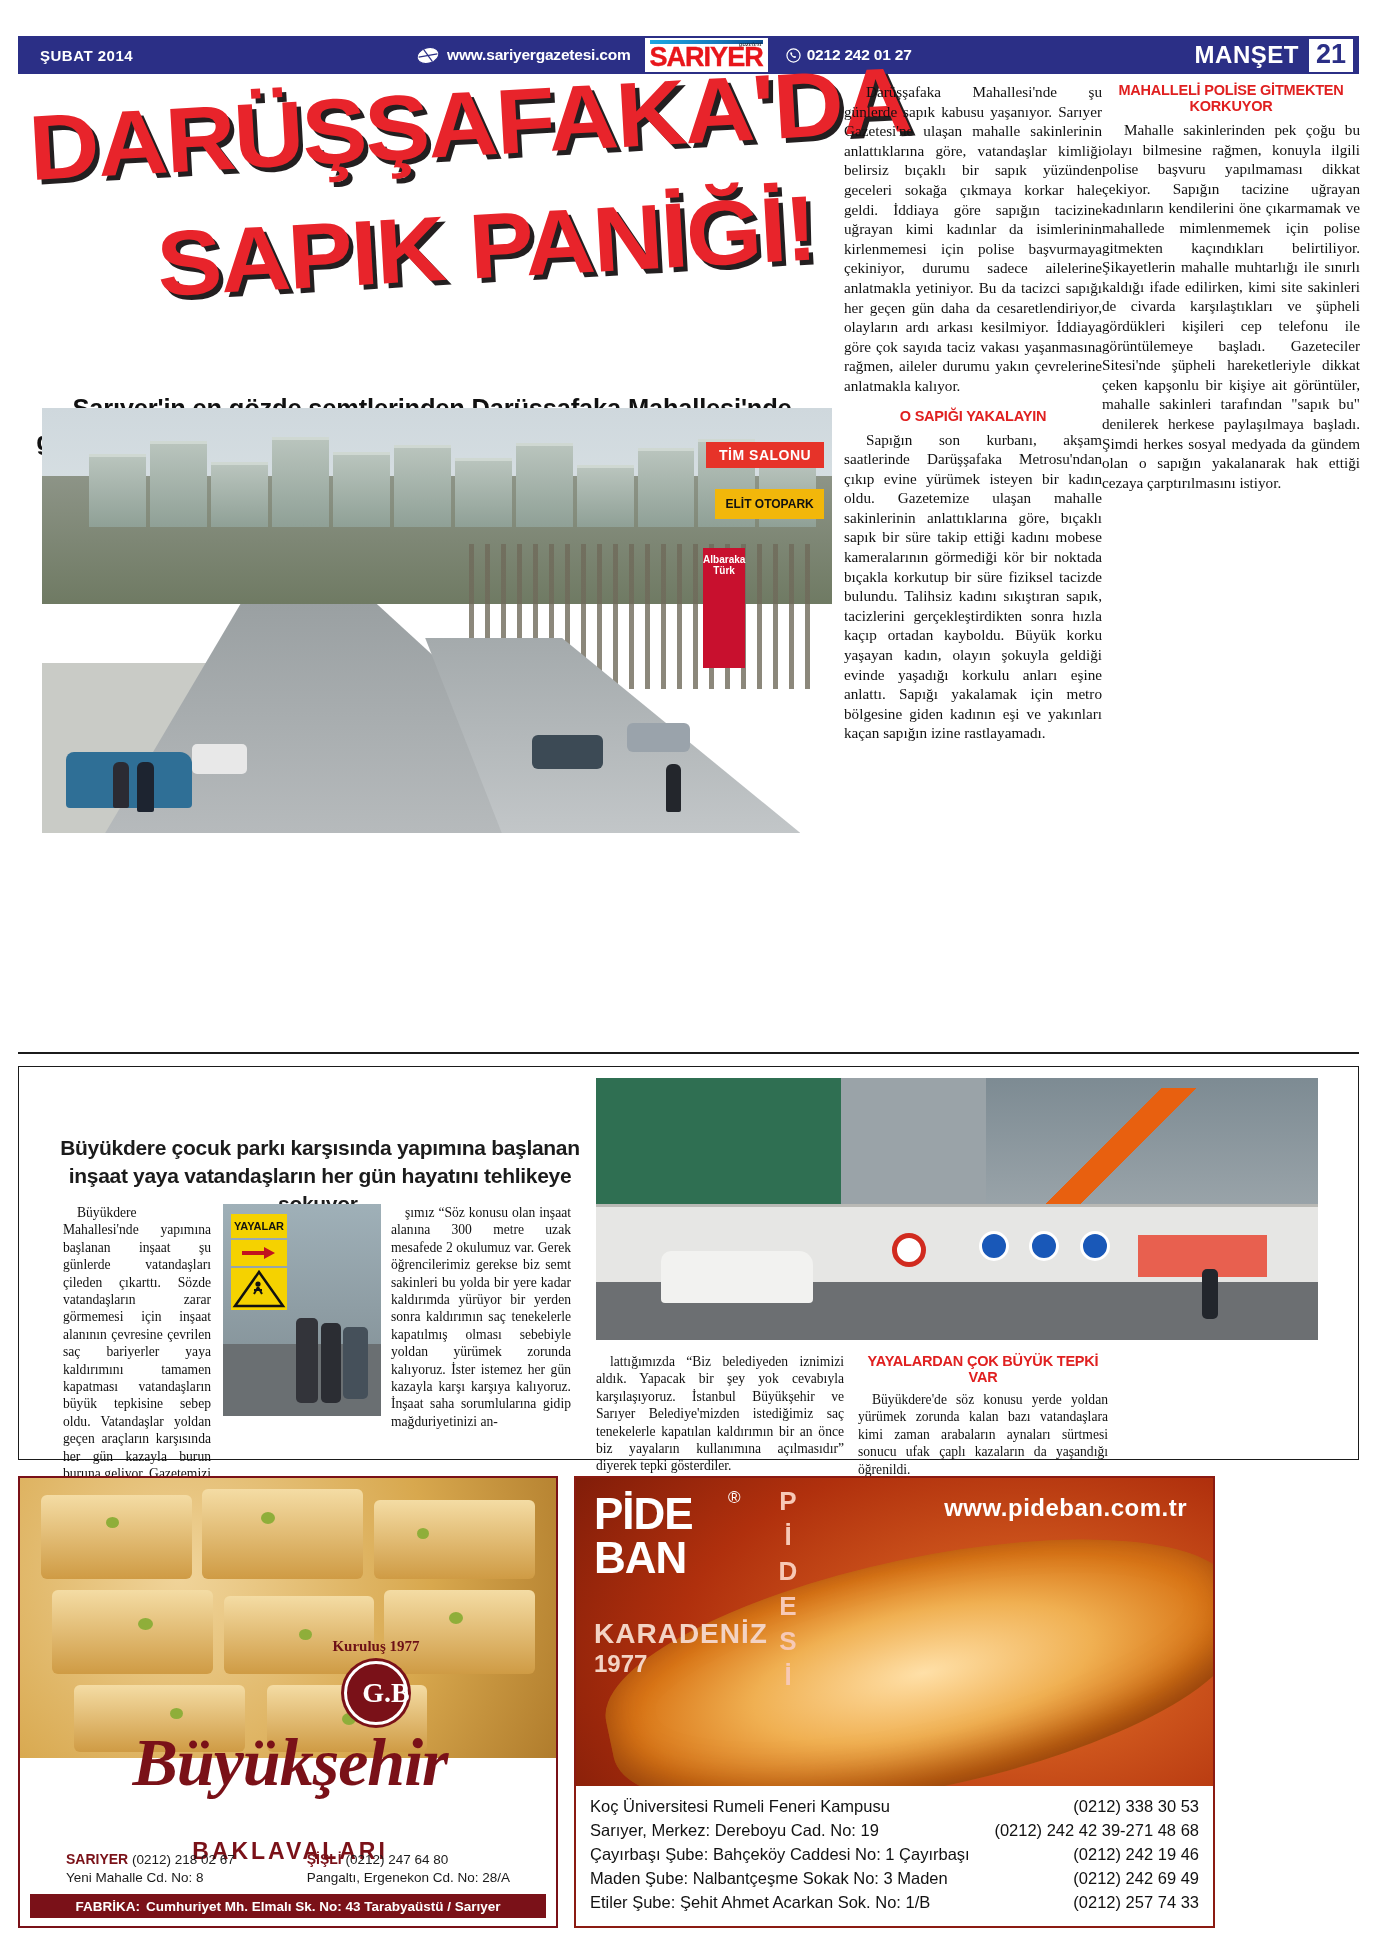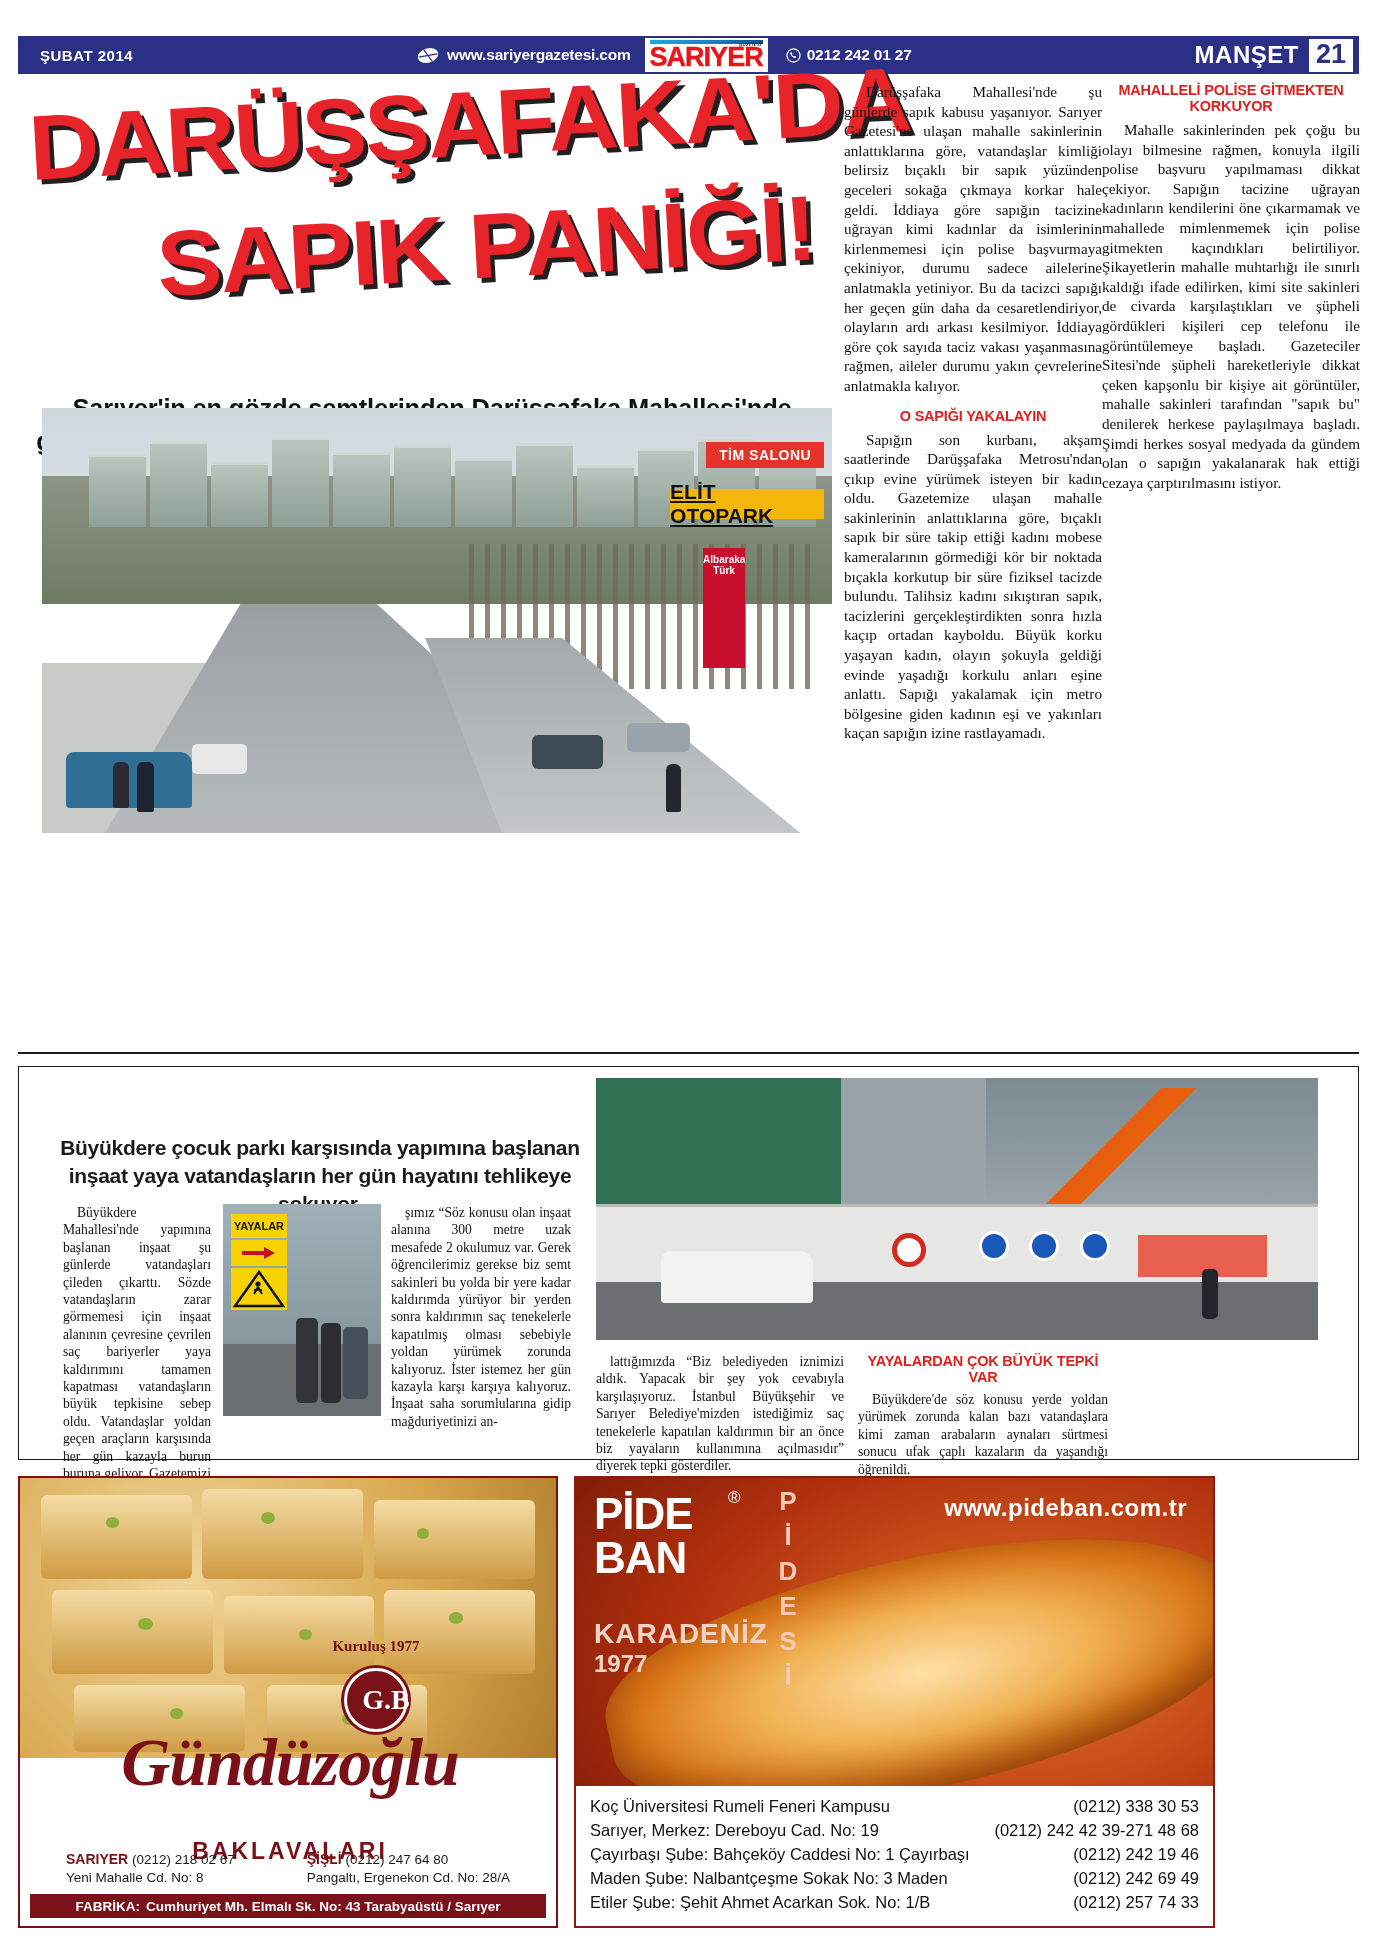--- a/index.html
+++ b/index.html
@@ -101,23 +101,23 @@
     position:absolute; right: 11%; top: 33%; width: 42px; height: 120px;
     background:#c8102e; color:#fff; font-size:10px; font-weight:700; text-align:center;
     padding-top: 6px; line-height: 11px;
   }
   .tim-sign {
     position:absolute; right: 1%; top: 8%; width: 118px; height: 26px;
     background:#e63329; color:#fff; font-size:14px; font-weight:800;
     display:flex; align-items:center; justify-content:center; letter-spacing:.5px;
   }
   .otopark-sign {
-    position:absolute; right: 1%; top: 19%; width: 154px; height: 30px;
-    background:#f2b70a; color:#111; font-size:21px; font-weight:900;
-    display:flex; align-items:center; justify-content:center;text-decoration:underline;
+    position:absolute; right: 1%; top: 19%; width: 109px; height: 30px;
+    background:#f2b70a; color:#111; font-size:12px; font-weight:900;
+    display:flex; align-items:center; justify-content:center;
   }
   .ped1 { position:absolute; left: 9%; bottom: 6%; width: 16px; height: 46px; background:#2b2b33; border-radius:6px 6px 2px 2px;}
   .ped2 { position:absolute; left: 12%; bottom: 5%; width: 17px; height: 50px; background:#1d2430; border-radius:6px 6px 2px 2px;}
   .ped3 { position:absolute; left: 79%; bottom: 5%; width: 15px; height: 48px; background:#23262c; border-radius:6px 6px 2px 2px;}
 
   
   .rcol {
     position:absolute; left: 844px; top: 82px; width: 258px;
   }
   .rcol2 { position:absolute; left: 1102px; top: 82px; width: 258px; }
@@ -193,21 +193,21 @@
   }
   .bakl-piece { position:absolute; border-radius: 6px; background: linear-gradient(#f4dca4,#cf9b44); }
   .pist { position:absolute; border-radius: 50%; background:#8fae3a; }
   .gb-crown {
     position:absolute; right: 120px; top: 160px; width: 120px; text-align:center;
   }
   .gb-kurulus { font-family:"Liberation Serif", serif; font-size: 15px; color:#6d1016; font-weight:700; }
   .gb-circle {
     width: 64px; height:64px; border-radius:50%; background:#7a1118; color:#fff;
     font-family:"Liberation Serif", serif; font-weight:800; font-size:28px;
-    display:flex; align-items:center; justify-content:center; margin: 13px auto 0;
+    display:flex; align-items:center; justify-content:center; margin: 6px auto 0;
     border: 3px solid #fff; box-shadow: 0 0 0 3px #7a1118; padding-left: 20px;
   }
   .gb-brand {
     position:absolute; left: 30px; top: 248px; width: 480px; text-align:center;
     font-family:"Liberation Serif", serif; font-style: italic; font-weight: 700;
     font-size: 68px; color:#7a1118; letter-spacing: -1px; line-height:72px;
   }
   .gb-sub {
     position:absolute; left: 30px; top: 332px; width: 480px; text-align:center;
     font-family:"Liberation Sans", sans-serif; font-weight: 800;
@@ -440,21 +440,21 @@
       <div class="pist" style="left:80%;top:48%;width:14px;height:12px;"></div>
       <div class="pist" style="left:28%;top:82%;width:13px;height:11px;"></div>
       <div class="pist" style="left:60%;top:84%;width:14px;height:12px;"></div>
     </div>
 
     <div class="gb-crown">
       <div class="gb-kurulus">Kuruluş 1977</div>
       <div class="gb-circle">G.B</div>
     </div>
 
-    <div class="gb-brand">Gündüzoğlu</div>
+    <div class="gb-brand">Büyükşehir</div>
     <div class="gb-sub">BAKLAVALARI</div>
 
     <div class="gb-contact">
       <div class="gb-cell">
         <div><b>SARIYER</b>
              <span>(0212) 218 02 67</span></div>
         <div>Yeni Mahalle Cd. No: 8</div>
       </div>
       <div class="gb-cell">
         <div><b>ŞİŞLİ</b>

